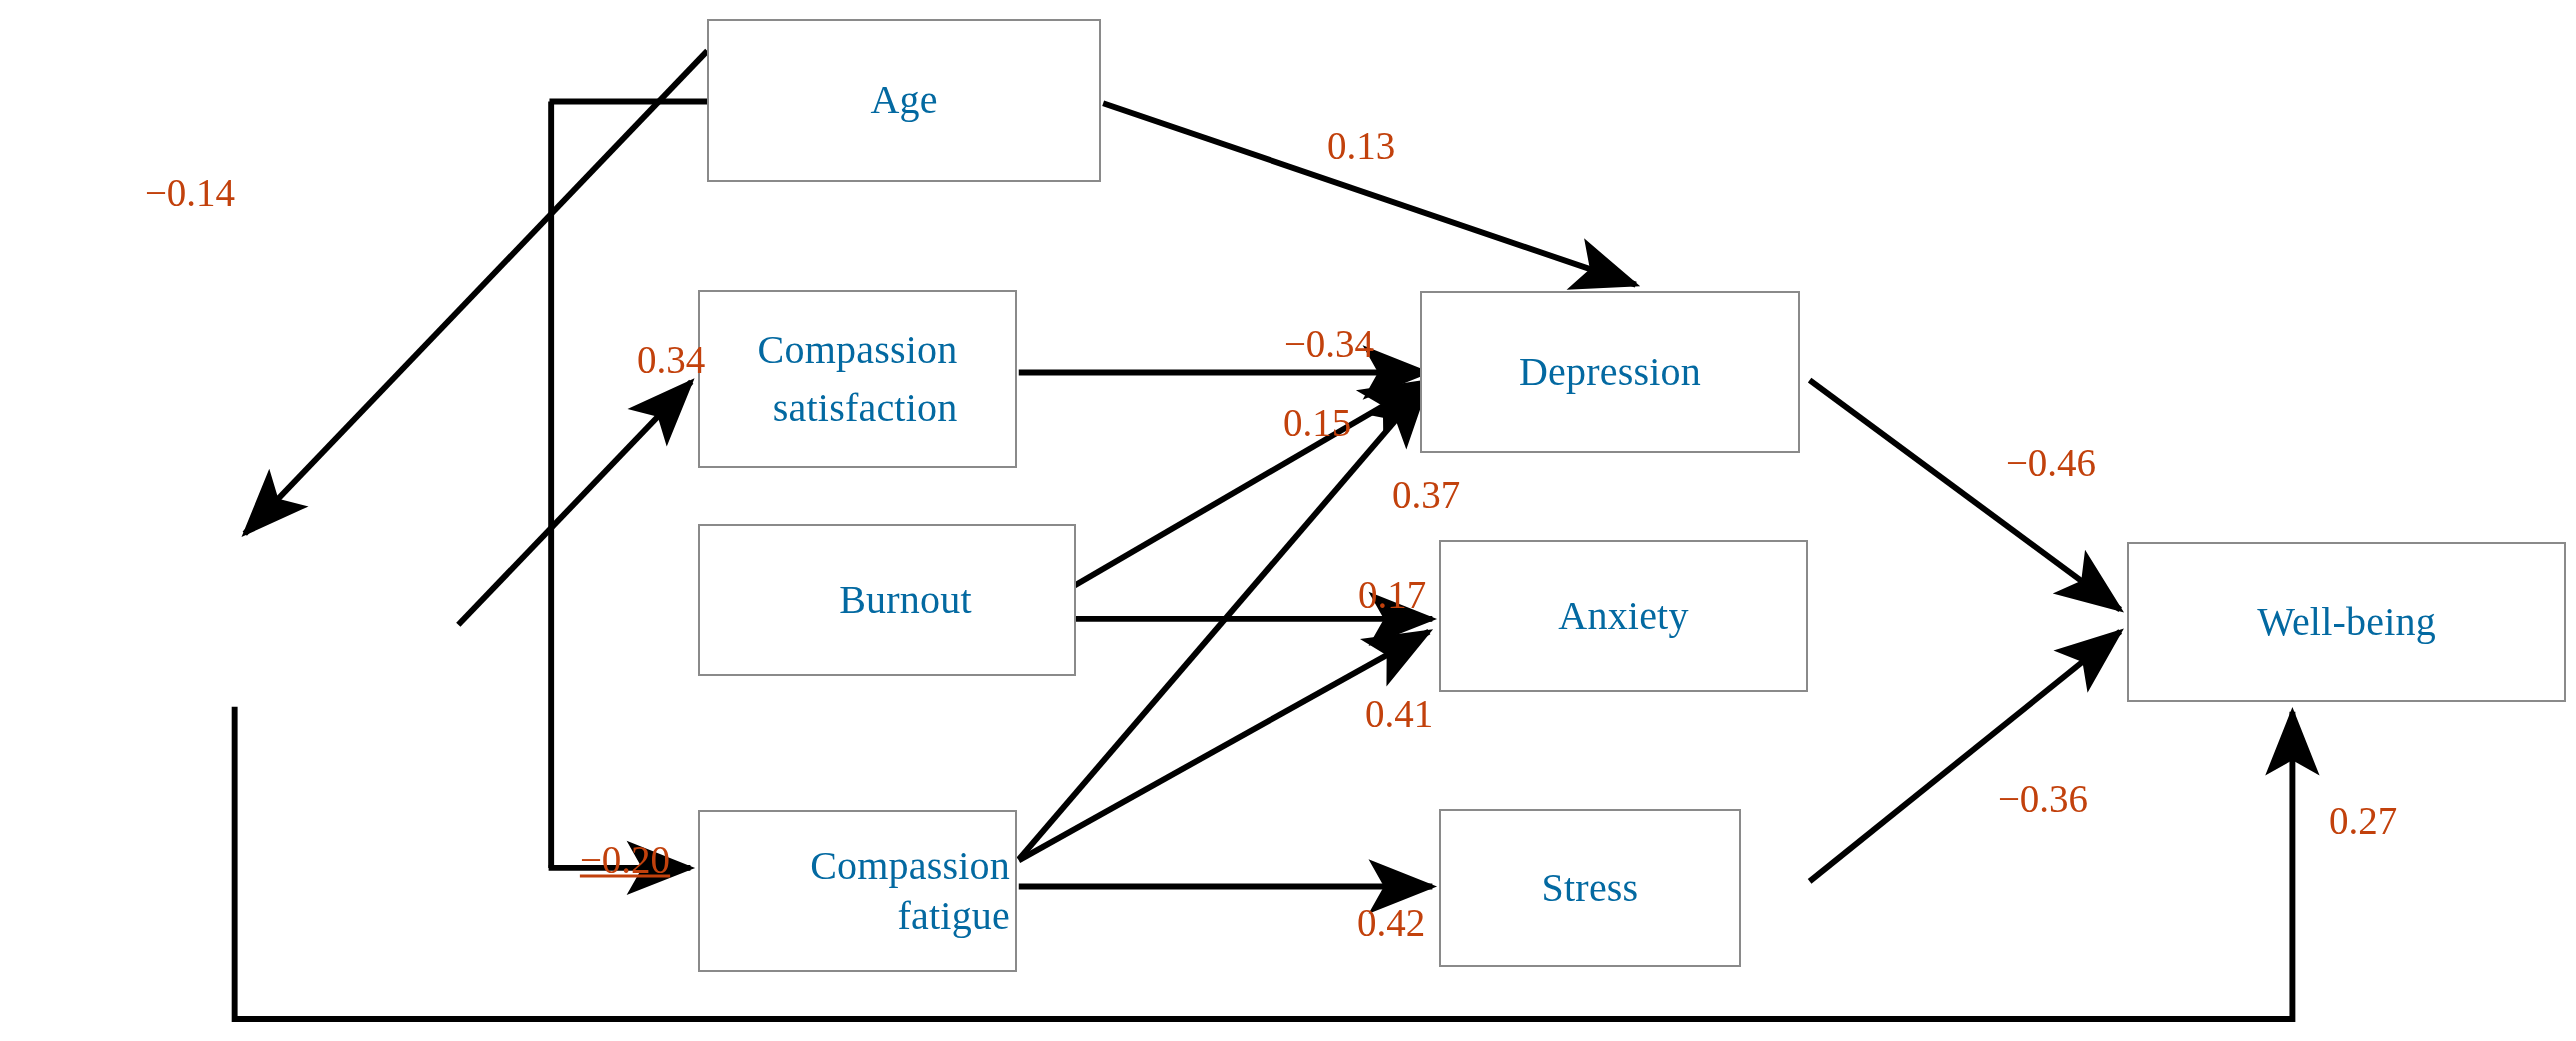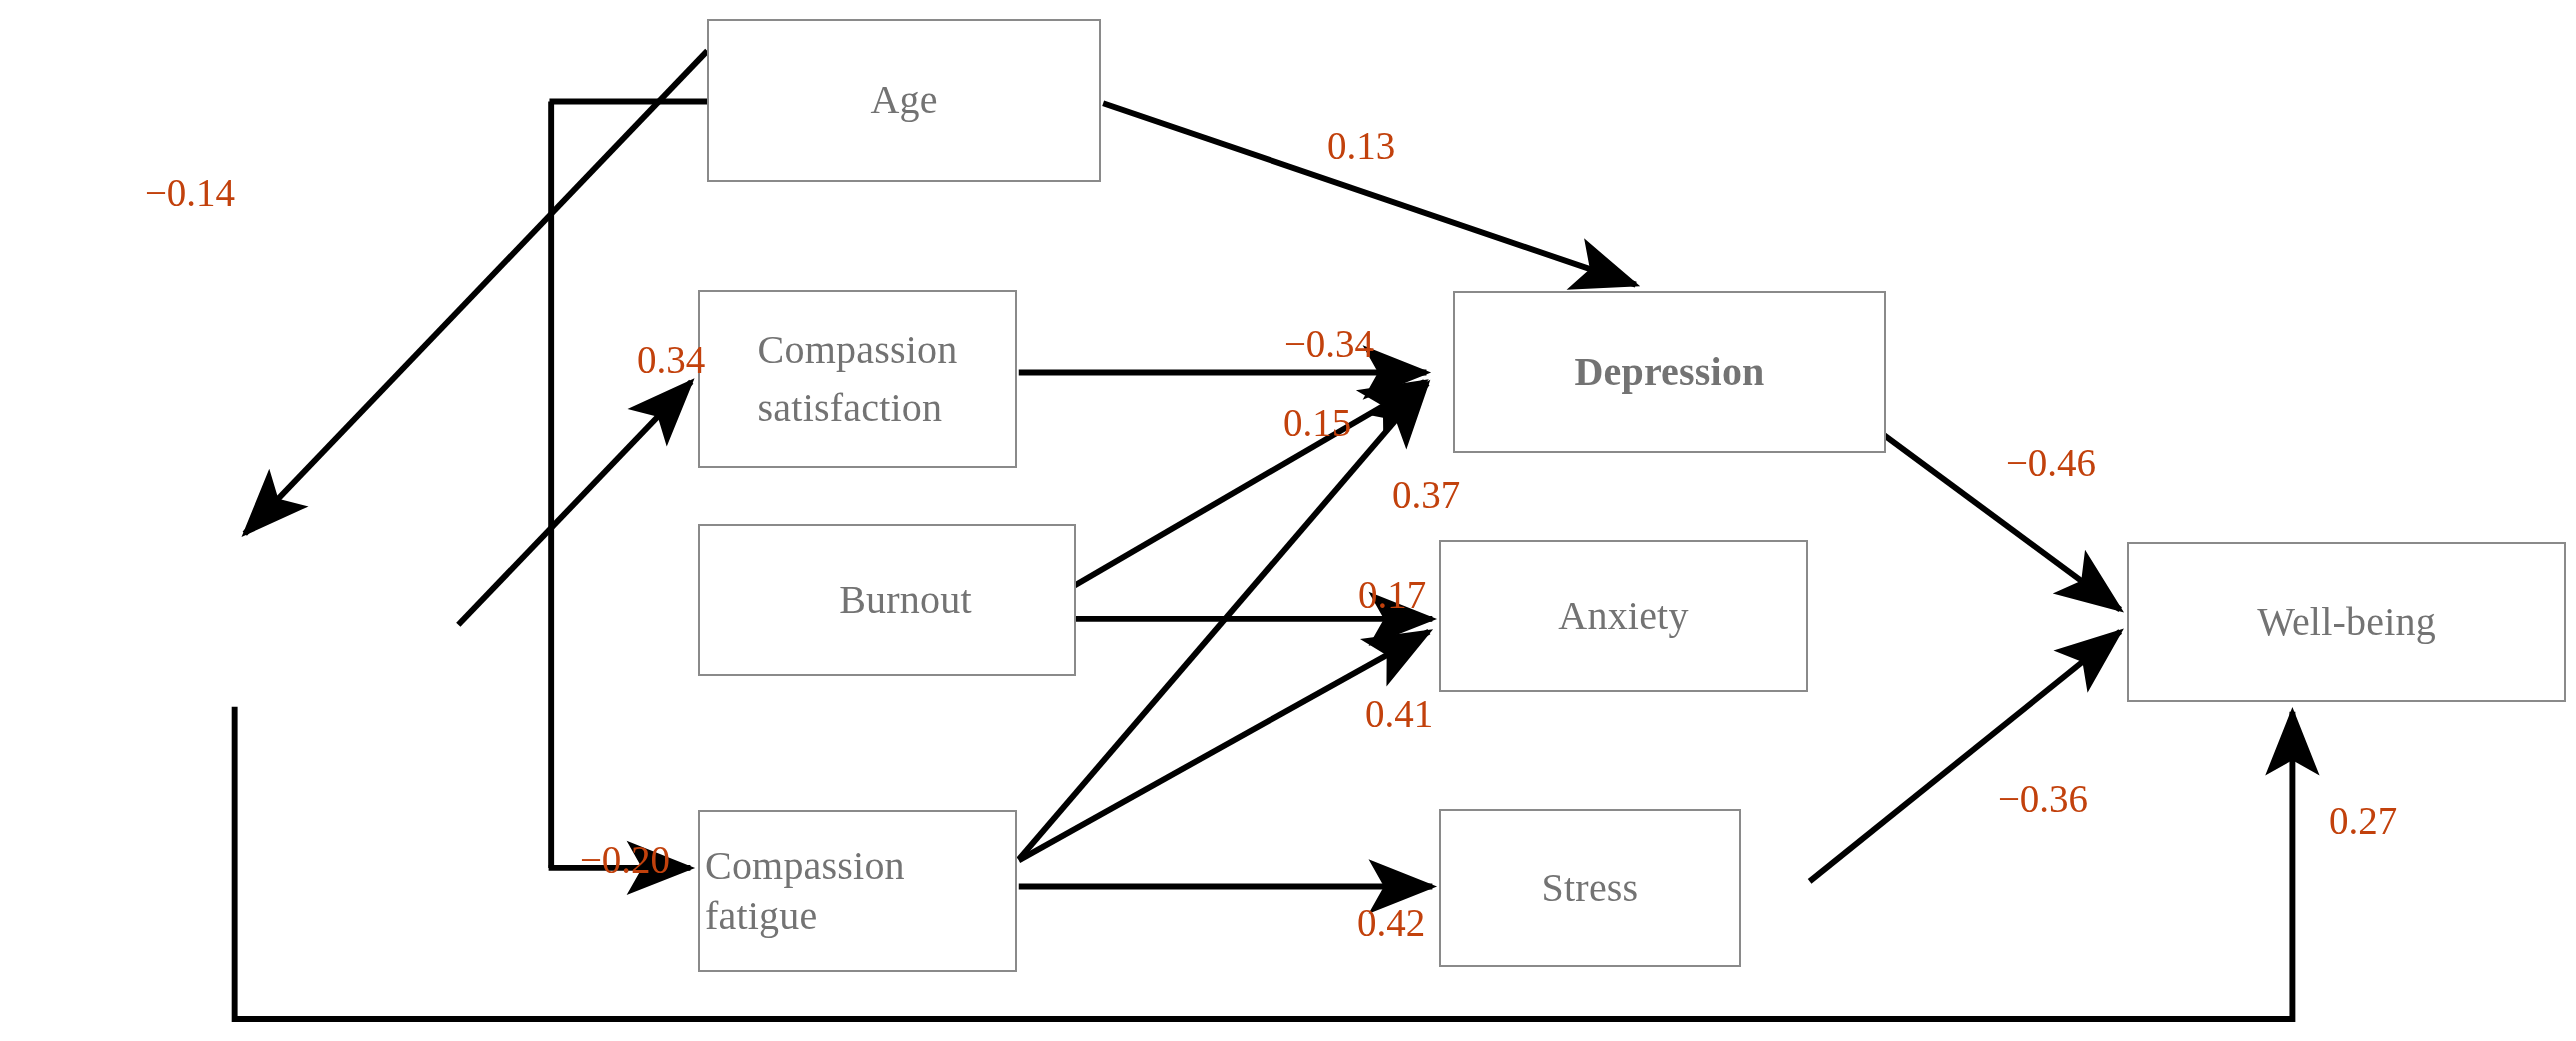--- a/index.html
+++ b/index.html
@@ -3,21 +3,21 @@
 <meta charset="utf-8">
 <title>Path Diagram</title>
 <style>
   html,body{margin:0;padding:0;background:#ffffff;}
   body{width:2576px;height:1042px;overflow:hidden;
        font-family:"Liberation Serif","DejaVu Serif",serif;}
   #stage{position:relative;width:2576px;height:1042px;background:#fff;}
   svg#wires{position:absolute;left:0;top:0;width:2576px;height:1042px;}
   .node{position:absolute;box-sizing:border-box;border:2.5px solid #8a8a8a;
         background:#ffffff;display:flex;align-items:center;justify-content:center;
-        text-align:left;line-height:1.25;color:#737373;}
+        text-align:right;line-height:1.25;color:#0369a1;}
   .node .lbl{font-size:40px;letter-spacing:0.2px;padding:0 5px;}
   .node.two .lbl{line-height:1.45;}
   .edgelabel{position:absolute;font-size:39px;color:#c2410c;white-space:nowrap;
              transform:translate(-50%,-50%);}
 </style>
 </head>
 <body>
 
 <div id="stage">
 
@@ -71,40 +71,40 @@
 
   <div class="node" id="n-burnout" style="left: 698px; top: 524px; width: 378px; height: 152px; padding-left: 37px;">
     <span class="lbl">Burnout</span>
   </div>
 
   <div class="node" id="n-cf" style="left: 698px; top: 810px; width: 319px; height: 162px;">
     <span class="lbl">Compassion fatigue</span>
   </div>
 
 
-  <div class="node" id="n-depression" style="left: 1453px; top: 291px; width: 433px; height: 162px; font-weight: bold;">
+  <div class="node" id="n-depression" style="left: 1420px; top: 291px; width: 380px; height: 162px;">
     <span class="lbl">Depression</span>
   </div>
 
   <div class="node" id="n-anxiety" style="left: 1439px; top: 540px; width: 369px; height: 152px;">
     <span class="lbl">Anxiety</span>
   </div>
 
   <div class="node" id="n-stress" style="left: 1439px; top: 809px; width: 302px; height: 158px;">
     <span class="lbl">Stress</span>
   </div>
 
   <div class="node" id="n-wellbeing" style="left: 2127px; top: 542px; width: 439px; height: 160px;">
     <span class="lbl">Well-being</span>
   </div>
 
   <div class="edgelabel" style="left: 190px; top: 192px;">−0.14</div>
   <div class="edgelabel" style="left: 1361px; top: 145px;">0.13</div>
   <div class="edgelabel" style="left: 671px; top: 359px;">0.34</div>
-  <div class="edgelabel" style="left: 625px; top: 859px;">−0.20</div>
+  <div class="edgelabel" style="left: 625px; top: 859px; text-decoration: underline;">−0.20</div>
   <div class="edgelabel" style="left: 2363px; top: 820px;">0.27</div>
   <div class="edgelabel" style="left: 1329px; top: 343px;">−0.34</div>
   <div class="edgelabel" style="left: 1317px; top: 422px;">0.15</div>
   <div class="edgelabel" style="left: 1392px; top: 594px;">0.17</div>
   <div class="edgelabel" style="left: 1426px; top: 494px;">0.37</div>
   <div class="edgelabel" style="left: 1399px; top: 713px;">0.41</div>
   <div class="edgelabel" style="left: 1391px; top: 922px;">0.42</div>
   <div class="edgelabel" style="left: 2051px; top: 462px;">−0.46</div>
   <div class="edgelabel" style="left: 2043px; top: 798px;">−0.36</div>
 

